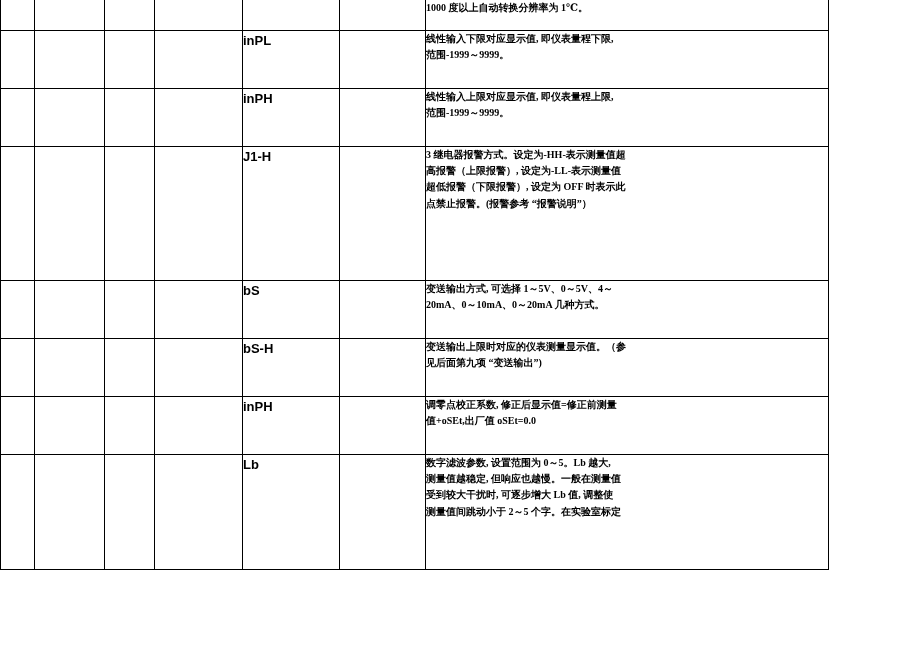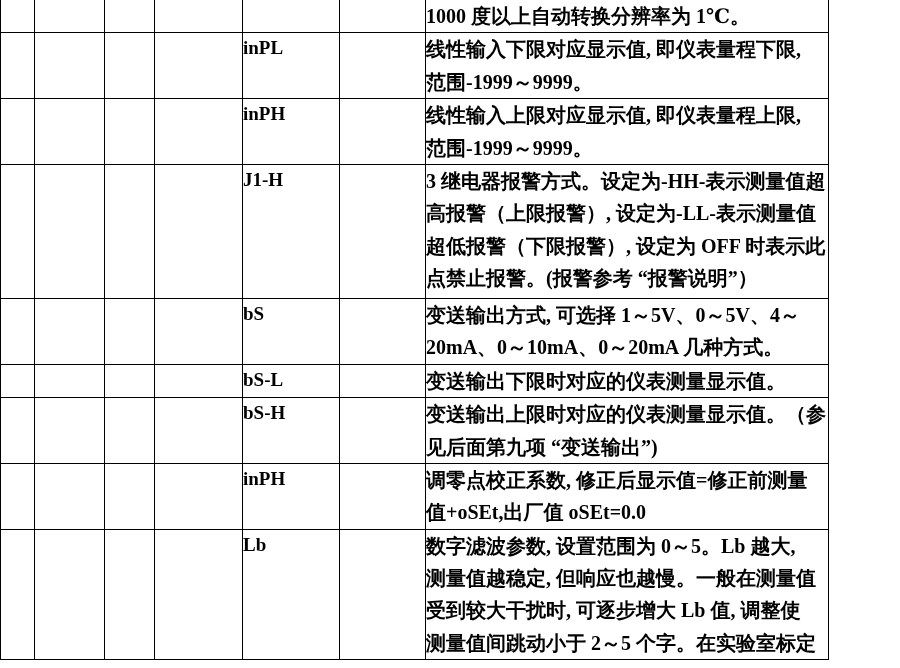--- a/index.html
+++ b/index.html
@@ -36,30 +36,30 @@
   col.c-mark1 { width: 34px; }
   col.c-mark2 { width: 70px; }
   col.c-mark3 { width: 50px; }
   col.c-mark4 { width: 88px; }
   col.c-param { width: 97px; }
   col.c-blank { width: 86px; }
   col.c-desc  { width: 403px; }
 
   .cell-param {
     padding: 6px 0 6px 8px;
-    font-size: 19px;
+    font-size: 13px;
     font-weight: bold;
     line-height: 1.55;
-    font-family: Liberation Serif, serif;
+    font-family: Liberation Sans, sans-serif;
     white-space: nowrap;
     margin-left: 20px;
   }
   .cell-desc {
     padding: 5px 7px 6px 8px;
-    font-size: 20px;
+    font-size: 10px;
     line-height: 1.62;
     font-weight: bold;
     font-family: "Liberation Serif", "DejaVu Serif", serif;
     text-align: justify;
   }
   .cell-empty {
     padding: 0;
   }
   .desc-line { display: block; }
   .row-0 .cell-desc { padding-top: 0; }
@@ -141,31 +141,20 @@
         <td class="cell-empty"></td>
         <td class="cell-empty"></td>
         <td class="cell-param">bS</td>
         <td class="cell-empty"></td>
         <td class="cell-desc">
           <span class="desc-line">变送输出方式, 可选择 1～5V、0～5V、4～</span>
           <span class="desc-line">20mA、0～10mA、0～20mA 几种方式。</span>
         </td>
       </tr>
 
-      <tr style="height:30px;">
-        <td class="cell-empty"></td>
-        <td class="cell-empty"></td>
-        <td class="cell-empty"></td>
-        <td class="cell-empty"></td>
-        <td class="cell-param">bS-L</td>
-        <td class="cell-empty"></td>
-        <td class="cell-desc">
-          <span class="desc-line">变送输出下限时对应的仪表测量显示值。</span>
-        </td>
-      </tr>
 
       <tr style="height:58px;">
         <td class="cell-empty"></td>
         <td class="cell-empty"></td>
         <td class="cell-empty"></td>
         <td class="cell-empty"></td>
         <td class="cell-param">bS-H</td>
         <td class="cell-empty"></td>
         <td class="cell-desc">
           <span class="desc-line">变送输出上限时对应的仪表测量显示值。（参</span>

